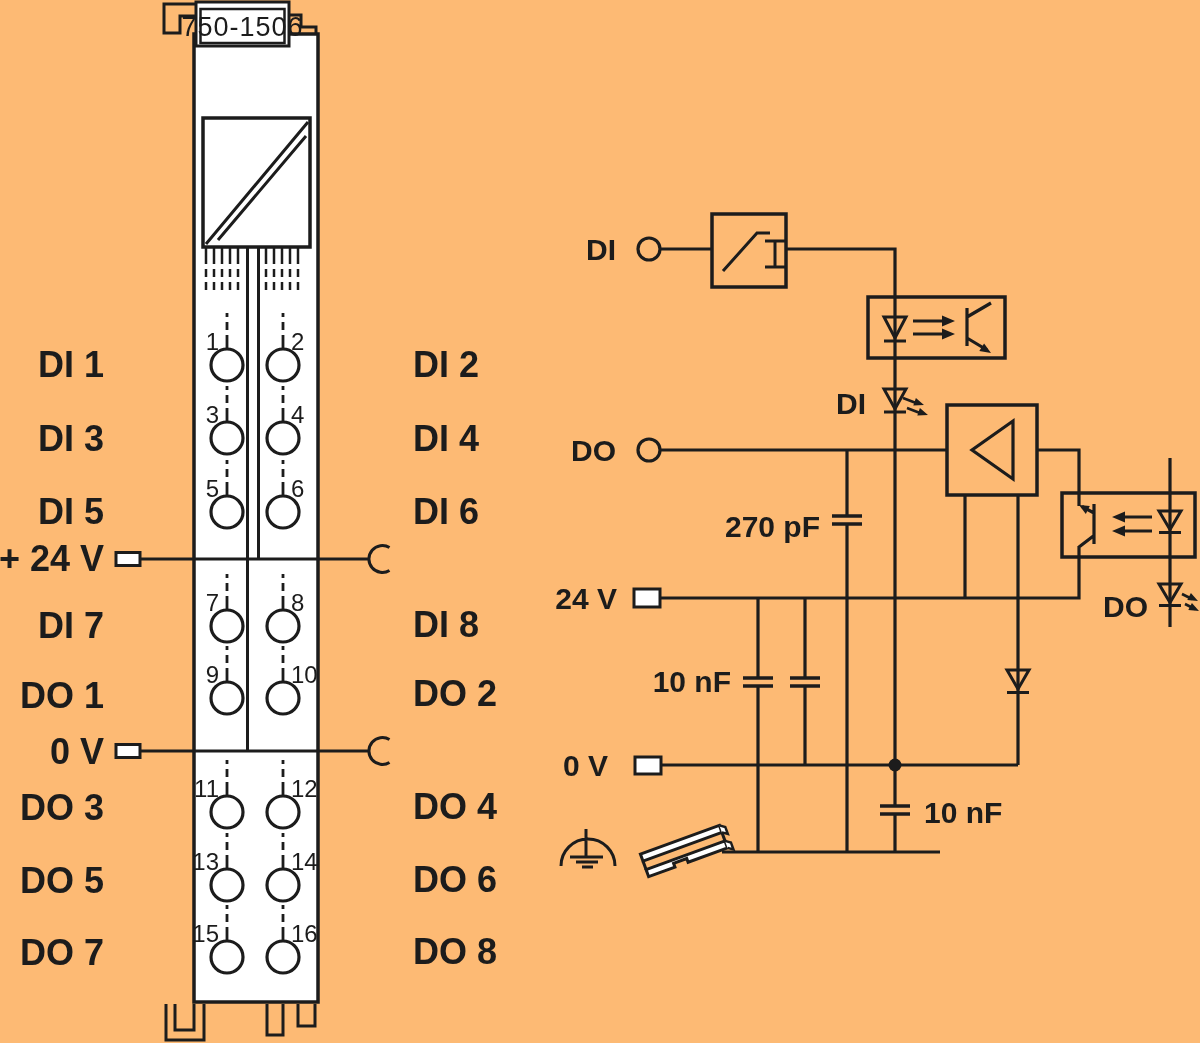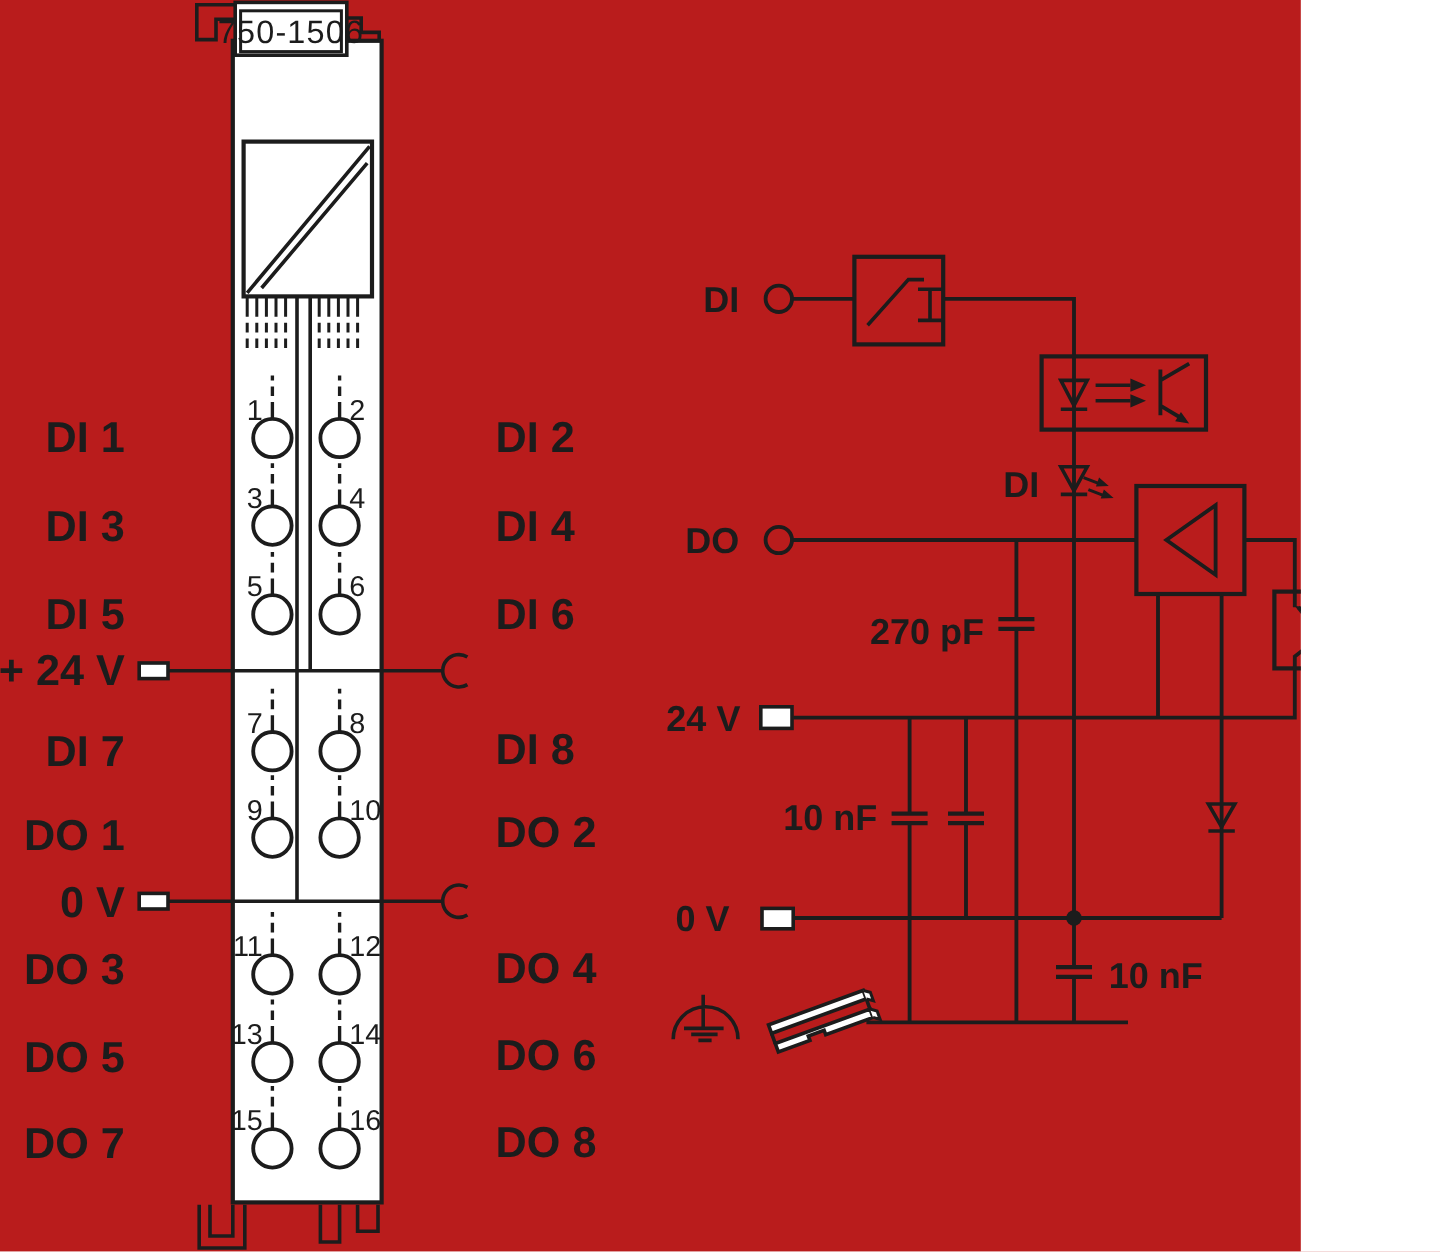--- a/index.html
+++ b/index.html
@@ -1,16 +1,16 @@
 <!DOCTYPE html>
 <html><head>
 <meta charset="utf-8">
 <style>
   html,body{margin:0;padding:0;background:#ffffff;}
-  .stage{position:relative;width:1084px;height:1043px;background:#b91c1c;overflow:hidden;}
+  .stage{position:relative;width:1200px;height:1043px;background:#fdba74;overflow:hidden;}
   svg{display:block;}
   text{fill:#1c1c1c;stroke:none;font-family:"Liberation Sans",sans-serif;}
   .m-lbl{font-size:36px;font-weight:700;}
   .s-lbl{font-size:30px;font-weight:700;}
   .num{font-size:24px;font-weight:400;}
   .part{font-size:27px;font-weight:400;letter-spacing:1px;}
 </style>
 </head>
 <body>
 

